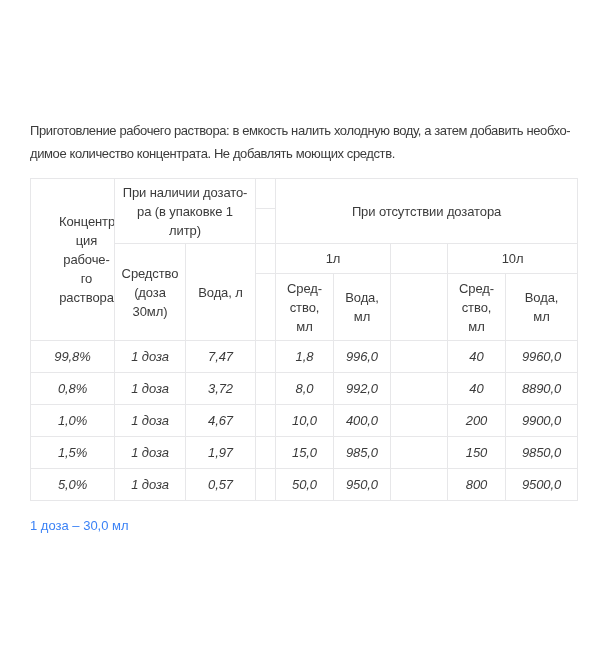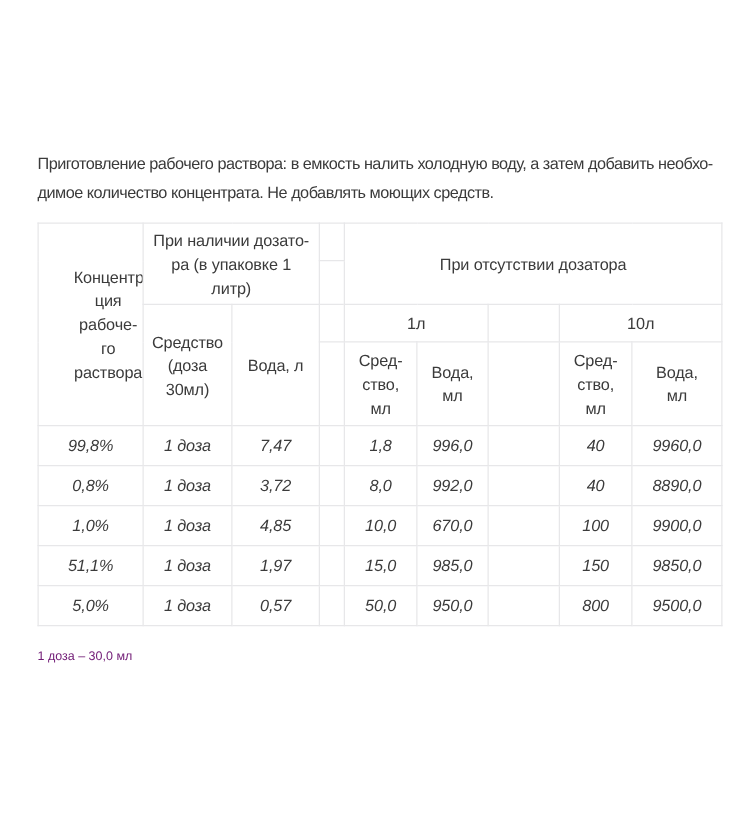--- a/index.html
+++ b/index.html
@@ -56,23 +56,23 @@
   }
   th.group { line-height: 22px; }
   tbody td {
     height: 32px;
     font-style: italic;
   }
   .note {
     position: absolute;
     left: 30px;
     top: 516px;
-    font-size: 10px;
+    font-size: 13px;
     line-height: 20px;
-    color: #701a75;
+    color: #3b82f6;
   }
 </style>
 </head>
 <body>
 
 <div class="page">
 
   <p class="intro">Приготовление рабочего раствора: в емкость налить холодную воду, а затем добавить необхо-
 димое количество концентрата. Не добавлять моющих средств.</p>
 
@@ -147,30 +147,30 @@
           <td></td>
           <td>8,0</td>
           <td>992,0</td>
           <td></td>
           <td>40</td>
           <td>8890,0</td>
         </tr>
         <tr>
           <td>1,0%</td>
           <td>1 доза</td>
-          <td>4,85</td>
+          <td>4,67</td>
           <td></td>
           <td>10,0</td>
-          <td>670,0</td>
+          <td>400,0</td>
           <td></td>
-          <td>100</td>
+          <td>200</td>
           <td>9900,0</td>
         </tr>
         <tr>
-          <td>51,1%</td>
+          <td>1,5%</td>
           <td>1 доза</td>
           <td>1,97</td>
           <td></td>
           <td>15,0</td>
           <td>985,0</td>
           <td></td>
           <td>150</td>
           <td>9850,0</td>
         </tr>
         <tr>

